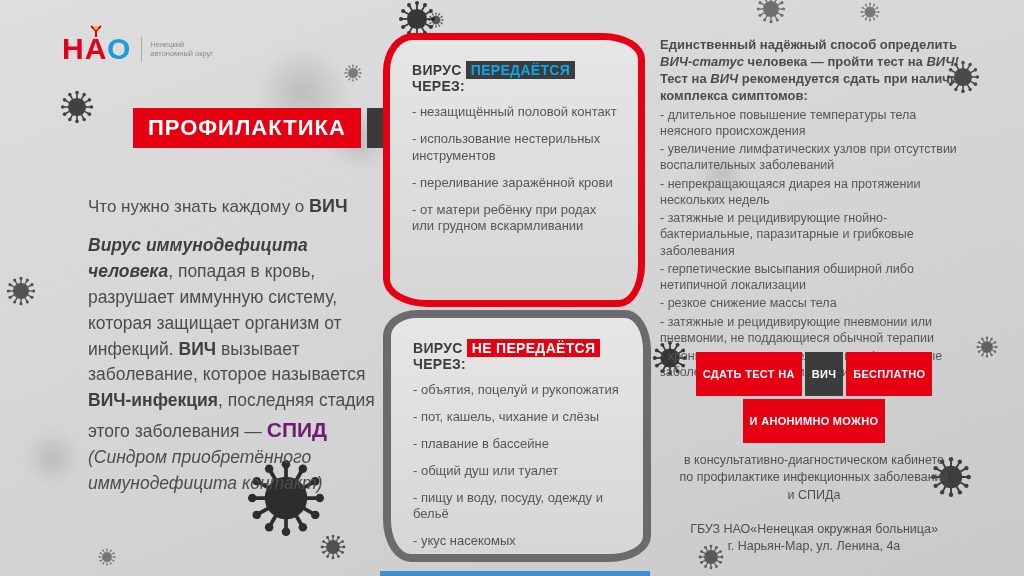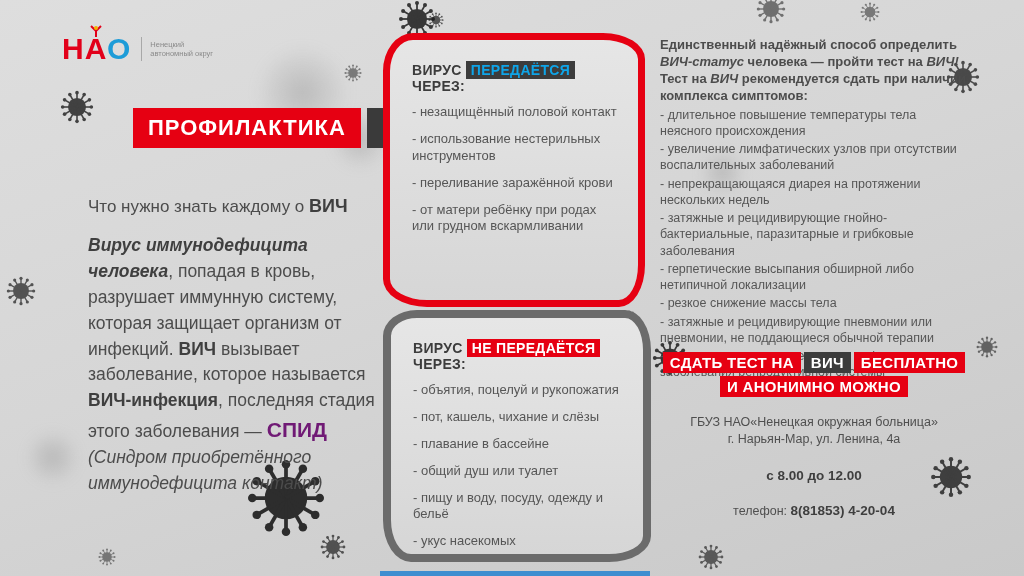--- a/index.html
+++ b/index.html
@@ -67,21 +67,21 @@
   .right-col{position:absolute;left:660px;top:36px;width:308px;}
   .intro{font-size:13px;line-height:1.32;font-weight:700;color:#4c4c4c;margin:0;}
   .intro .ital{font-weight:700;margin-top:12px;}
   .symptoms{list-style:none;margin:2px 0 0 0;padding:0;}
   .symptoms li{font-size:12.5px;line-height:1.3;color:#565656;margin-top:2px;}
 
   
   .banner-block{position:absolute;left:656px;top:352px;width:316px;text-align:center;}
   .banner-line{display:flex;justify-content:center;gap:3px;}
   .banner-line + .banner-line{margin-top:3px;}
-  .bseg{color:#fff;font-weight:700;font-size:15px;letter-spacing:.3px;padding:2px 7px;}
+  .bseg{color:#fff;font-weight:700;font-size:11px;letter-spacing:.3px;padding:16px 7px;}
   .bseg-red{background:#e60012;}
   .bseg-dark{background:#3c3c3c;}
   .location{margin-top:9px;font-size:12.5px;line-height:1.38;color:#4f4f4f;}
   .hospital{margin-top:17px;font-size:12.5px;line-height:1.38;color:#4f4f4f;}
   .hours{margin-top:19px;font-size:13.5px;font-weight:700;color:#3f3f3f;}
   .phone{margin-top:20px;font-size:12.5px;color:#4f4f4f;}
   .phone .num{font-weight:700;font-size:13.5px;color:#3f3f3f;}
 
   
   .blue-bar{position:absolute;left:380px;bottom:0;width:270px;height:5px;background:#3e8ed0;}
@@ -296,20 +296,25 @@
 
   <section class="banner-block">
     <div class="banner-line">
       <span class="bseg bseg-red">СДАТЬ ТЕСТ НА</span>
       <span class="bseg bseg-dark">ВИЧ</span>
       <span class="bseg bseg-red">БЕСПЛАТНО</span>
     </div>
     <div class="banner-line">
       <span class="bseg bseg-red">И АНОНИМНО МОЖНО</span>
     </div>
+    <div class="location">
+      <div>в консультативно-диагностическом кабинете</div>
+      <div>по профилактике инфекционных заболеваний</div>
+      <div>и СПИДа</div>
+    </div>
     <div class="hospital">
       <div>ГБУЗ НАО«Ненецкая окружная больница»</div>
       <div>г. Нарьян-Мар, ул. Ленина, 4а</div>
     </div>
     <div class="hours">с 8.00 до 12.00</div>
     <div class="phone"><span>телефон: </span><span class="num">8(81853) 4-20-04</span></div>
   </section>
 
   <div class="blue-bar"></div>
 

